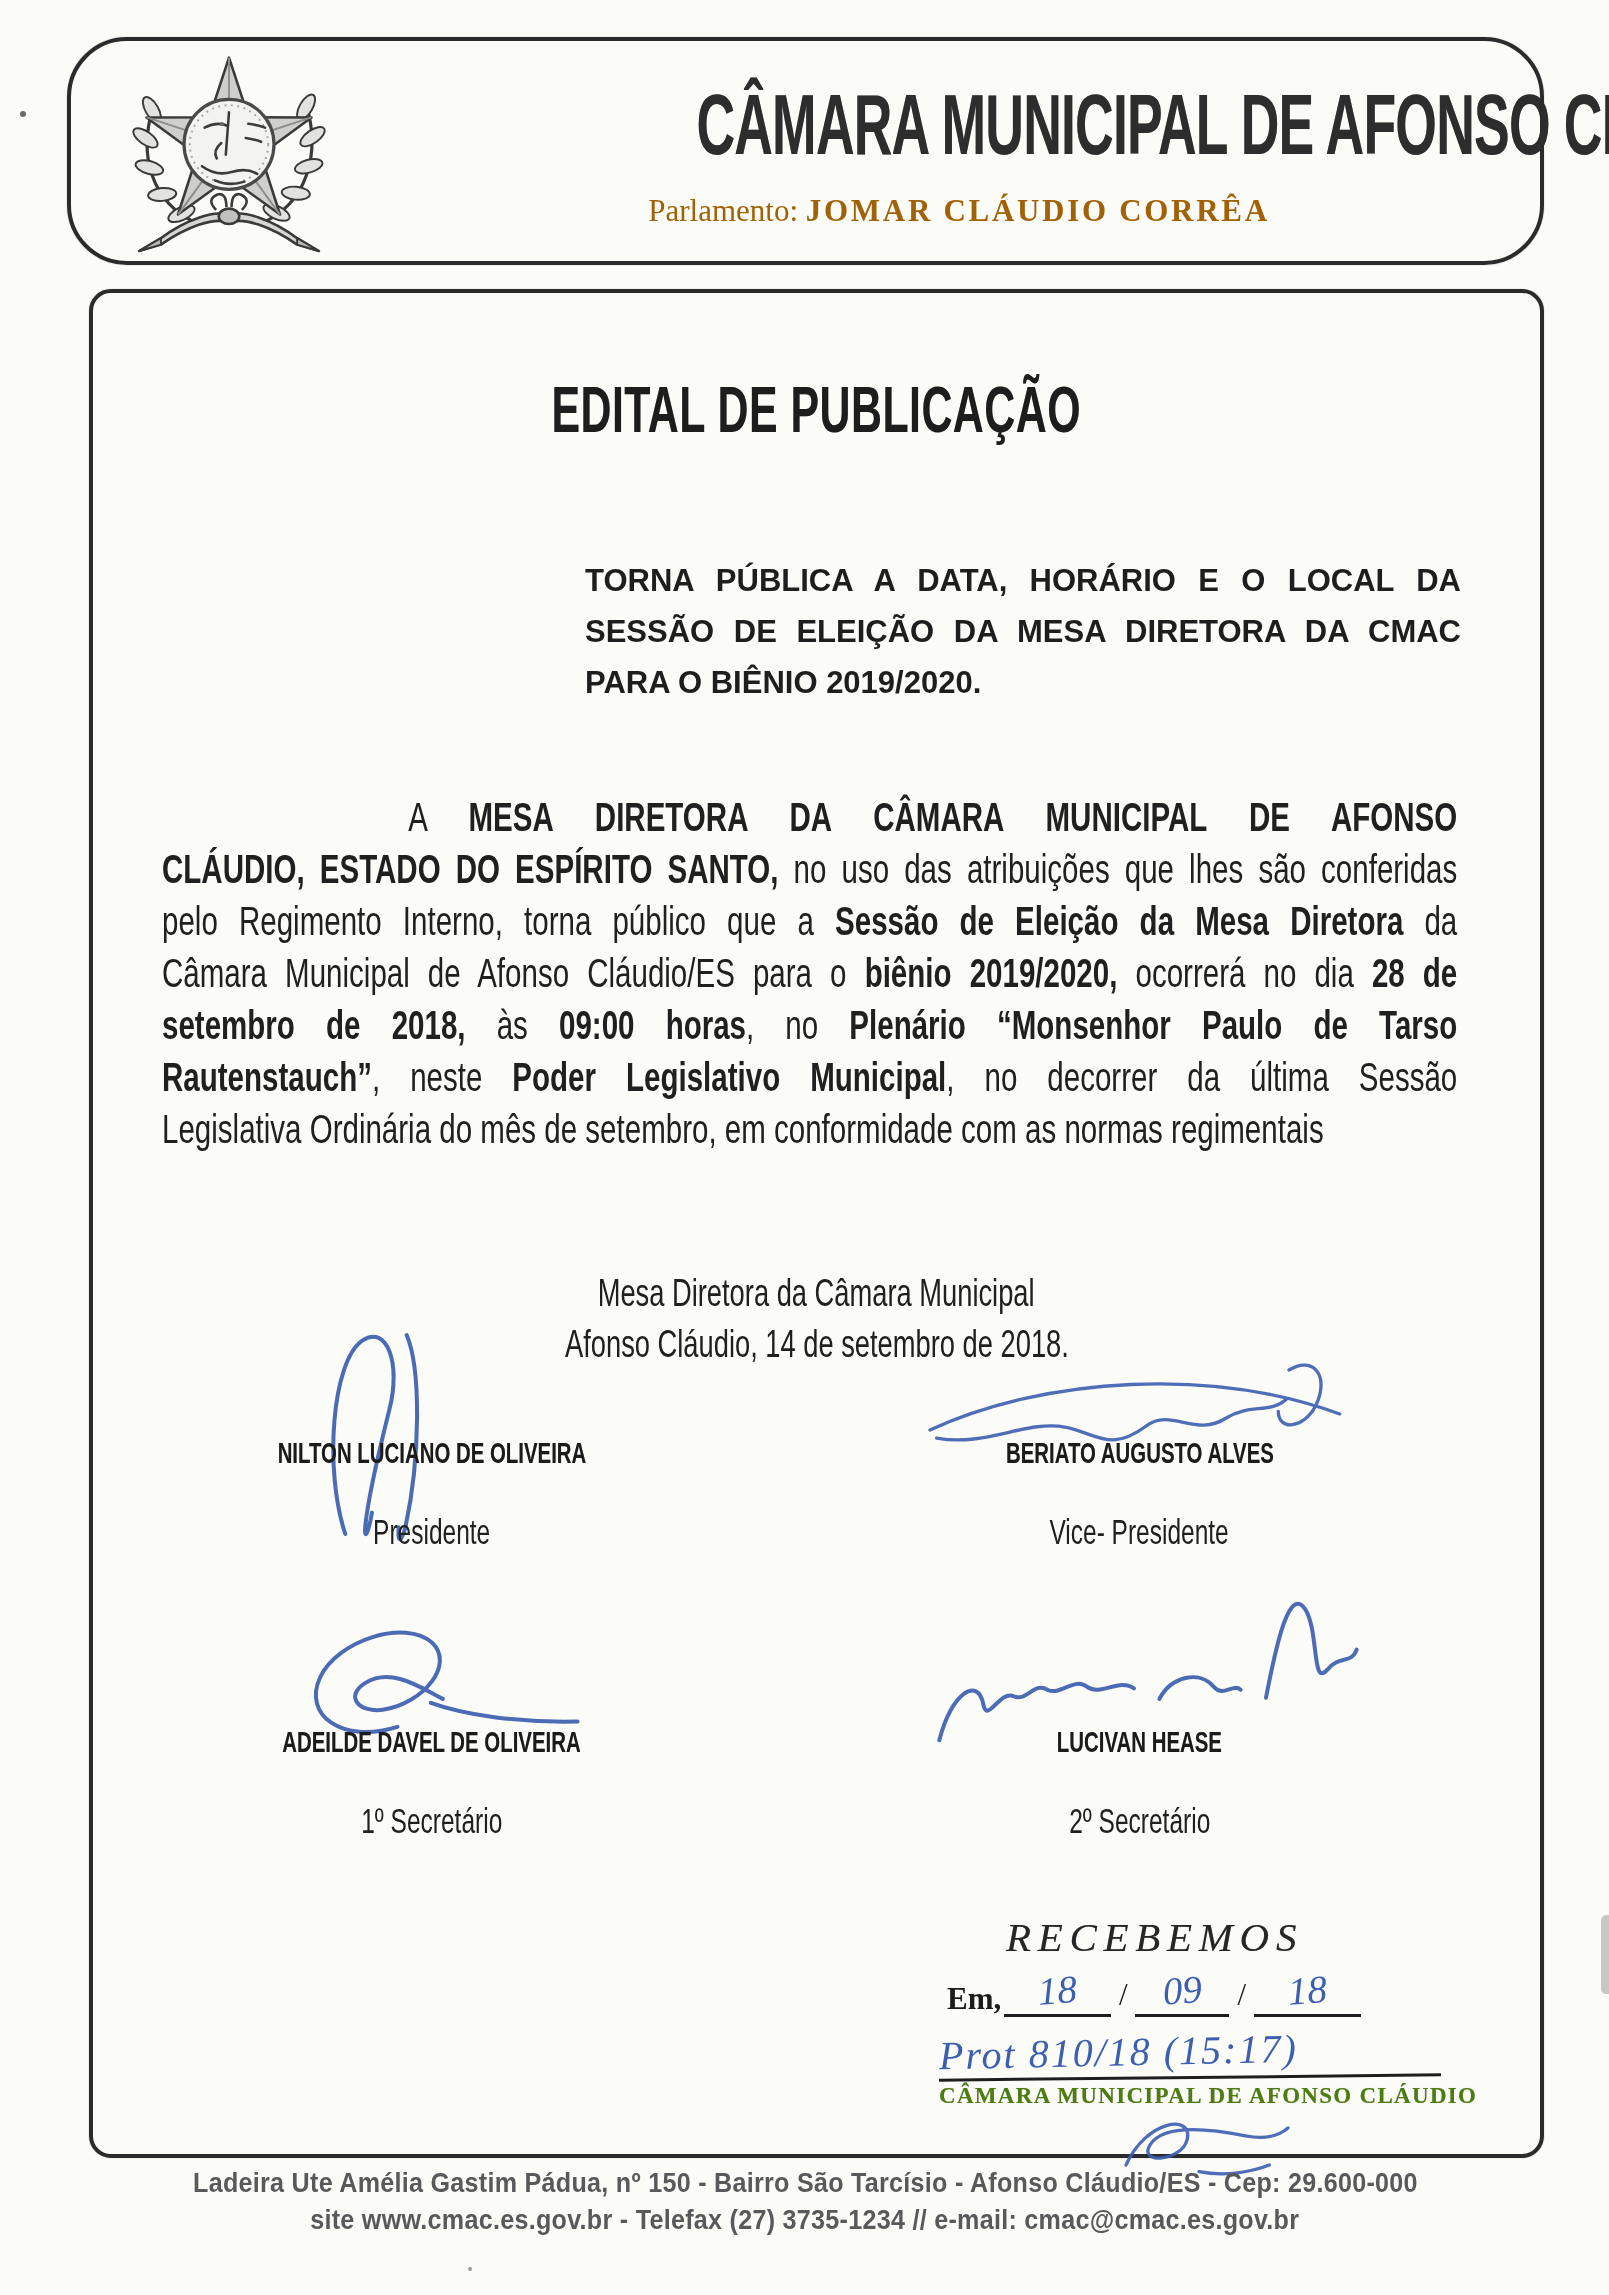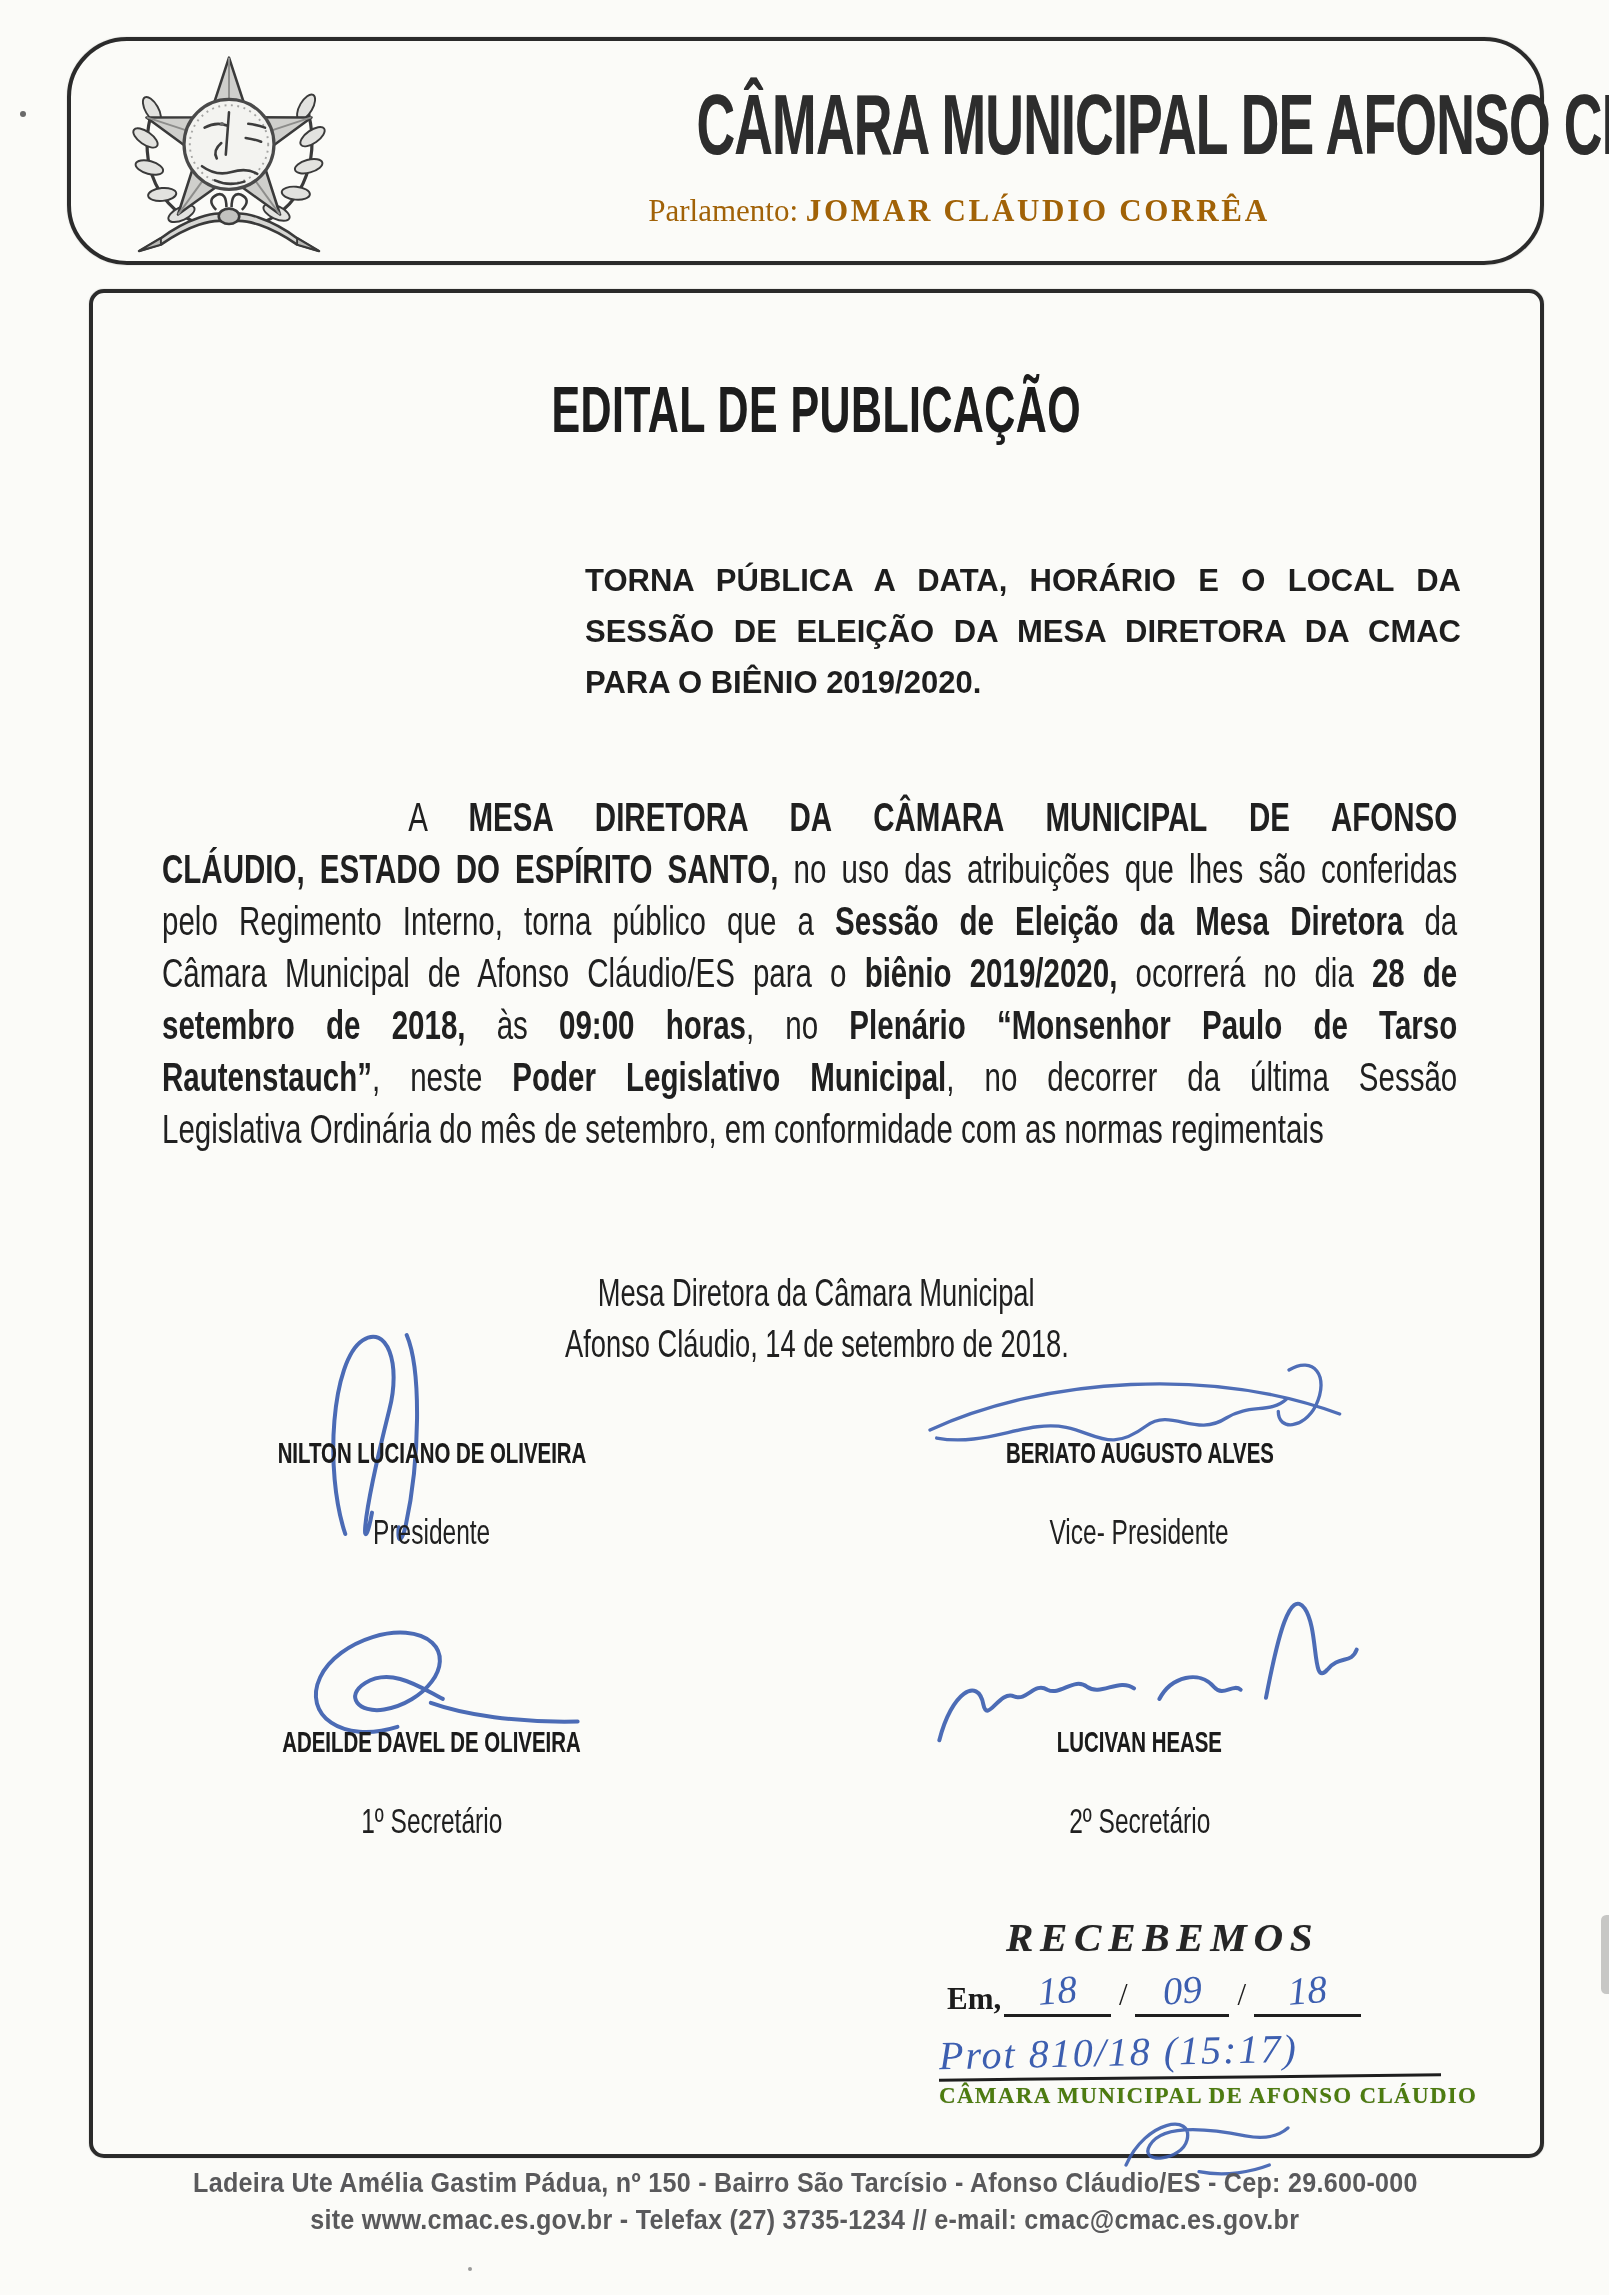--- a/index.html
+++ b/index.html
@@ -1,20 +1,20 @@
 <!DOCTYPE html>
 <html style="font-size:10.7px"><head>
 <meta charset="utf-8">
 <style>
   html,body{margin:0;padding:0;background:#ddd;}
   .page{position:relative;width:1610px;height:2295px;background:#fbfbf8;overflow:hidden;
         font-family:"Liberation Sans",sans-serif;color:#222;}
   .scanbox{position:absolute;border:4.7px solid #2b2b2b;border-radius:60px;box-shadow:0 0 1.3px rgba(0,0,0,.35);}
   #header-box{left:67px;top:37px;width:1469px;height:220px;}
-  #main-box{left:89px;top:289px;width:1447px;height:1861px;border-radius:15px;}
+  #main-box{left:89px;top:289px;width:1447px;height:1861px;border-radius:22px;}
 
   .soft{text-shadow:0 0 0.7px rgba(45,45,45,.4);}
   .cx{display:inline-block;transform-origin:center top;}
 
   
   #header-title{position:absolute;left:267px;top:35px;width:1242px;text-align:center;white-space:nowrap;}
   #header-title .cx{font-size:85px;font-weight:bold;letter-spacing:-1.3px;color:#2d2d2d;transform:scaleX(.63);}
   #header-sub{position:absolute;left:267px;top:152px;width:1242px;text-align:center;
               font-family:"Liberation Serif",serif;font-size:31px;color:#a16207;white-space:nowrap;}
   #header-sub .nm{font-weight:bold;letter-spacing:2.7px;}
@@ -52,21 +52,21 @@
   .sig-name{position:absolute;top:106px;left:0;width:100%;text-align:center;font-weight:bold;
             font-size:30px;color:#1b1b1b;white-space:nowrap;}
   .sig-name .cx{transform:scaleX(.68);}
   .sig-role{position:absolute;top:182px;left:0;width:100%;text-align:center;font-size:35px;color:#202020;white-space:nowrap;}
   .sig-role .cx{transform:scaleX(.7);}
   .ink{position:absolute;pointer-events:none;}
 
   
   #stamp{position:absolute;left:846px;top:1620px;width:534px;height:260px;}
   #stamp-title{position:absolute;left:67px;top:0;font-family:"Liberation Serif",serif;
-               font-style:italic;font-weight:bold;font-size:41px;letter-spacing:6.7px;color:#262626;}
+               font-style:italic;font-weight:normal;font-size:41px;letter-spacing:6.7px;color:#262626;}
   #stamp-emrow{position:absolute;left:8px;top:57px;width:508px;font-family:"Liberation Serif",serif;color:#1c1c1c;}
   #stamp-emrow .eml{font-size:31px;font-weight:bold;}
   .dcell{display:inline-block;border-bottom:3.3px solid #1e1e1e;text-align:center;vertical-align:bottom;height:44px;}
   .dval{font-family:"Liberation Serif",serif;font-style:italic;font-size:39px;color:#3d5fb0;display:inline-block;transform:rotate(-4deg) translateY(-2.7px);}
   .dsl{font-size:31px;display:inline-block;margin:0 5.3px;transform:translateY(-4px);}
   #stamp-prot{position:absolute;left:0;top:114px;width:508px;font-family:"Liberation Serif",serif;
               font-style:italic;font-size:40px;letter-spacing:2px;color:#3d5fb0;transform:rotate(-1.2deg);}
   #stamp-protline{position:absolute;left:0;top:163px;width:502px;border-top:3.3px solid #1e1e1e;transform:rotate(-.6deg);}
   #stamp-org{position:absolute;left:0;top:170px;width:508px;text-align:center;font-family:"Liberation Serif",serif;
              font-weight:bold;font-size:23px;letter-spacing:1.3px;color:#4d7c0f;white-space:nowrap;}

